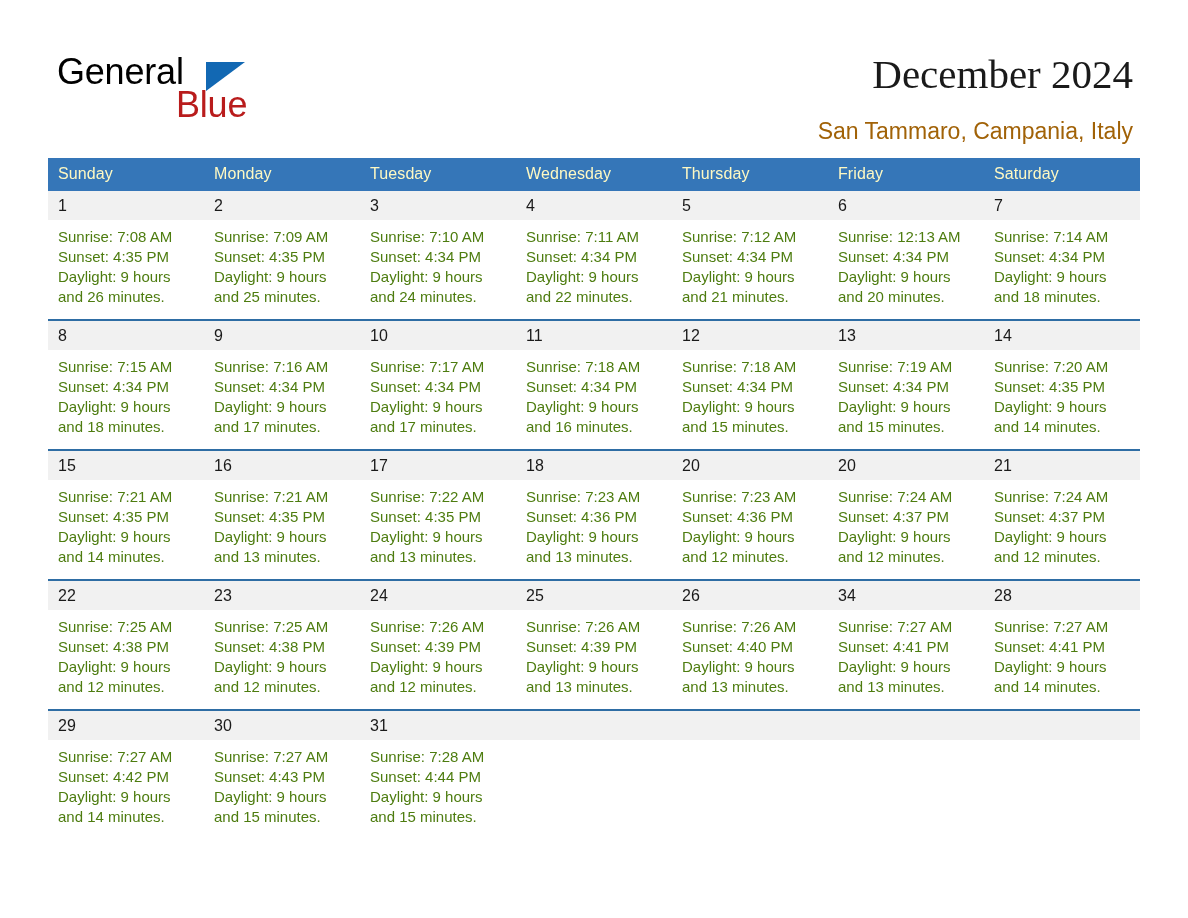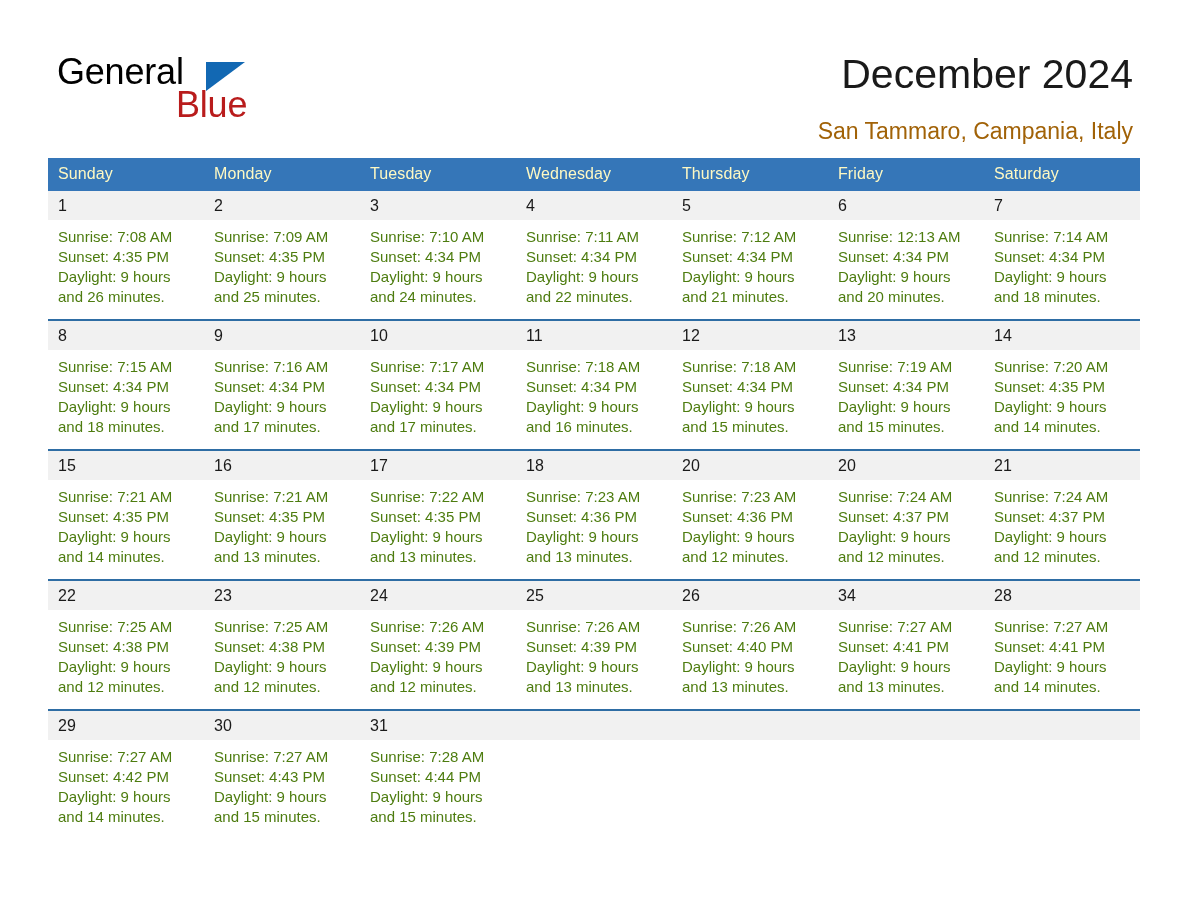--- a/index.html
+++ b/index.html
@@ -70,20 +70,21 @@
   .title {
     position: absolute;
     right: 55px;
     top: 50px;
     font-size: 41px;
     line-height: 48px;
     color: #1a1a1a;
     text-align: right;
     font-weight: normal;
     white-space: nowrap;
+    font-family: Liberation Serif, serif;
   }
   .subtitle {
     position: absolute;
     right: 55px;
     top: 117px;
     font-size: 23px;
     line-height: 28px;
     color: #a16207;
     text-align: right;
     white-space: nowrap;

